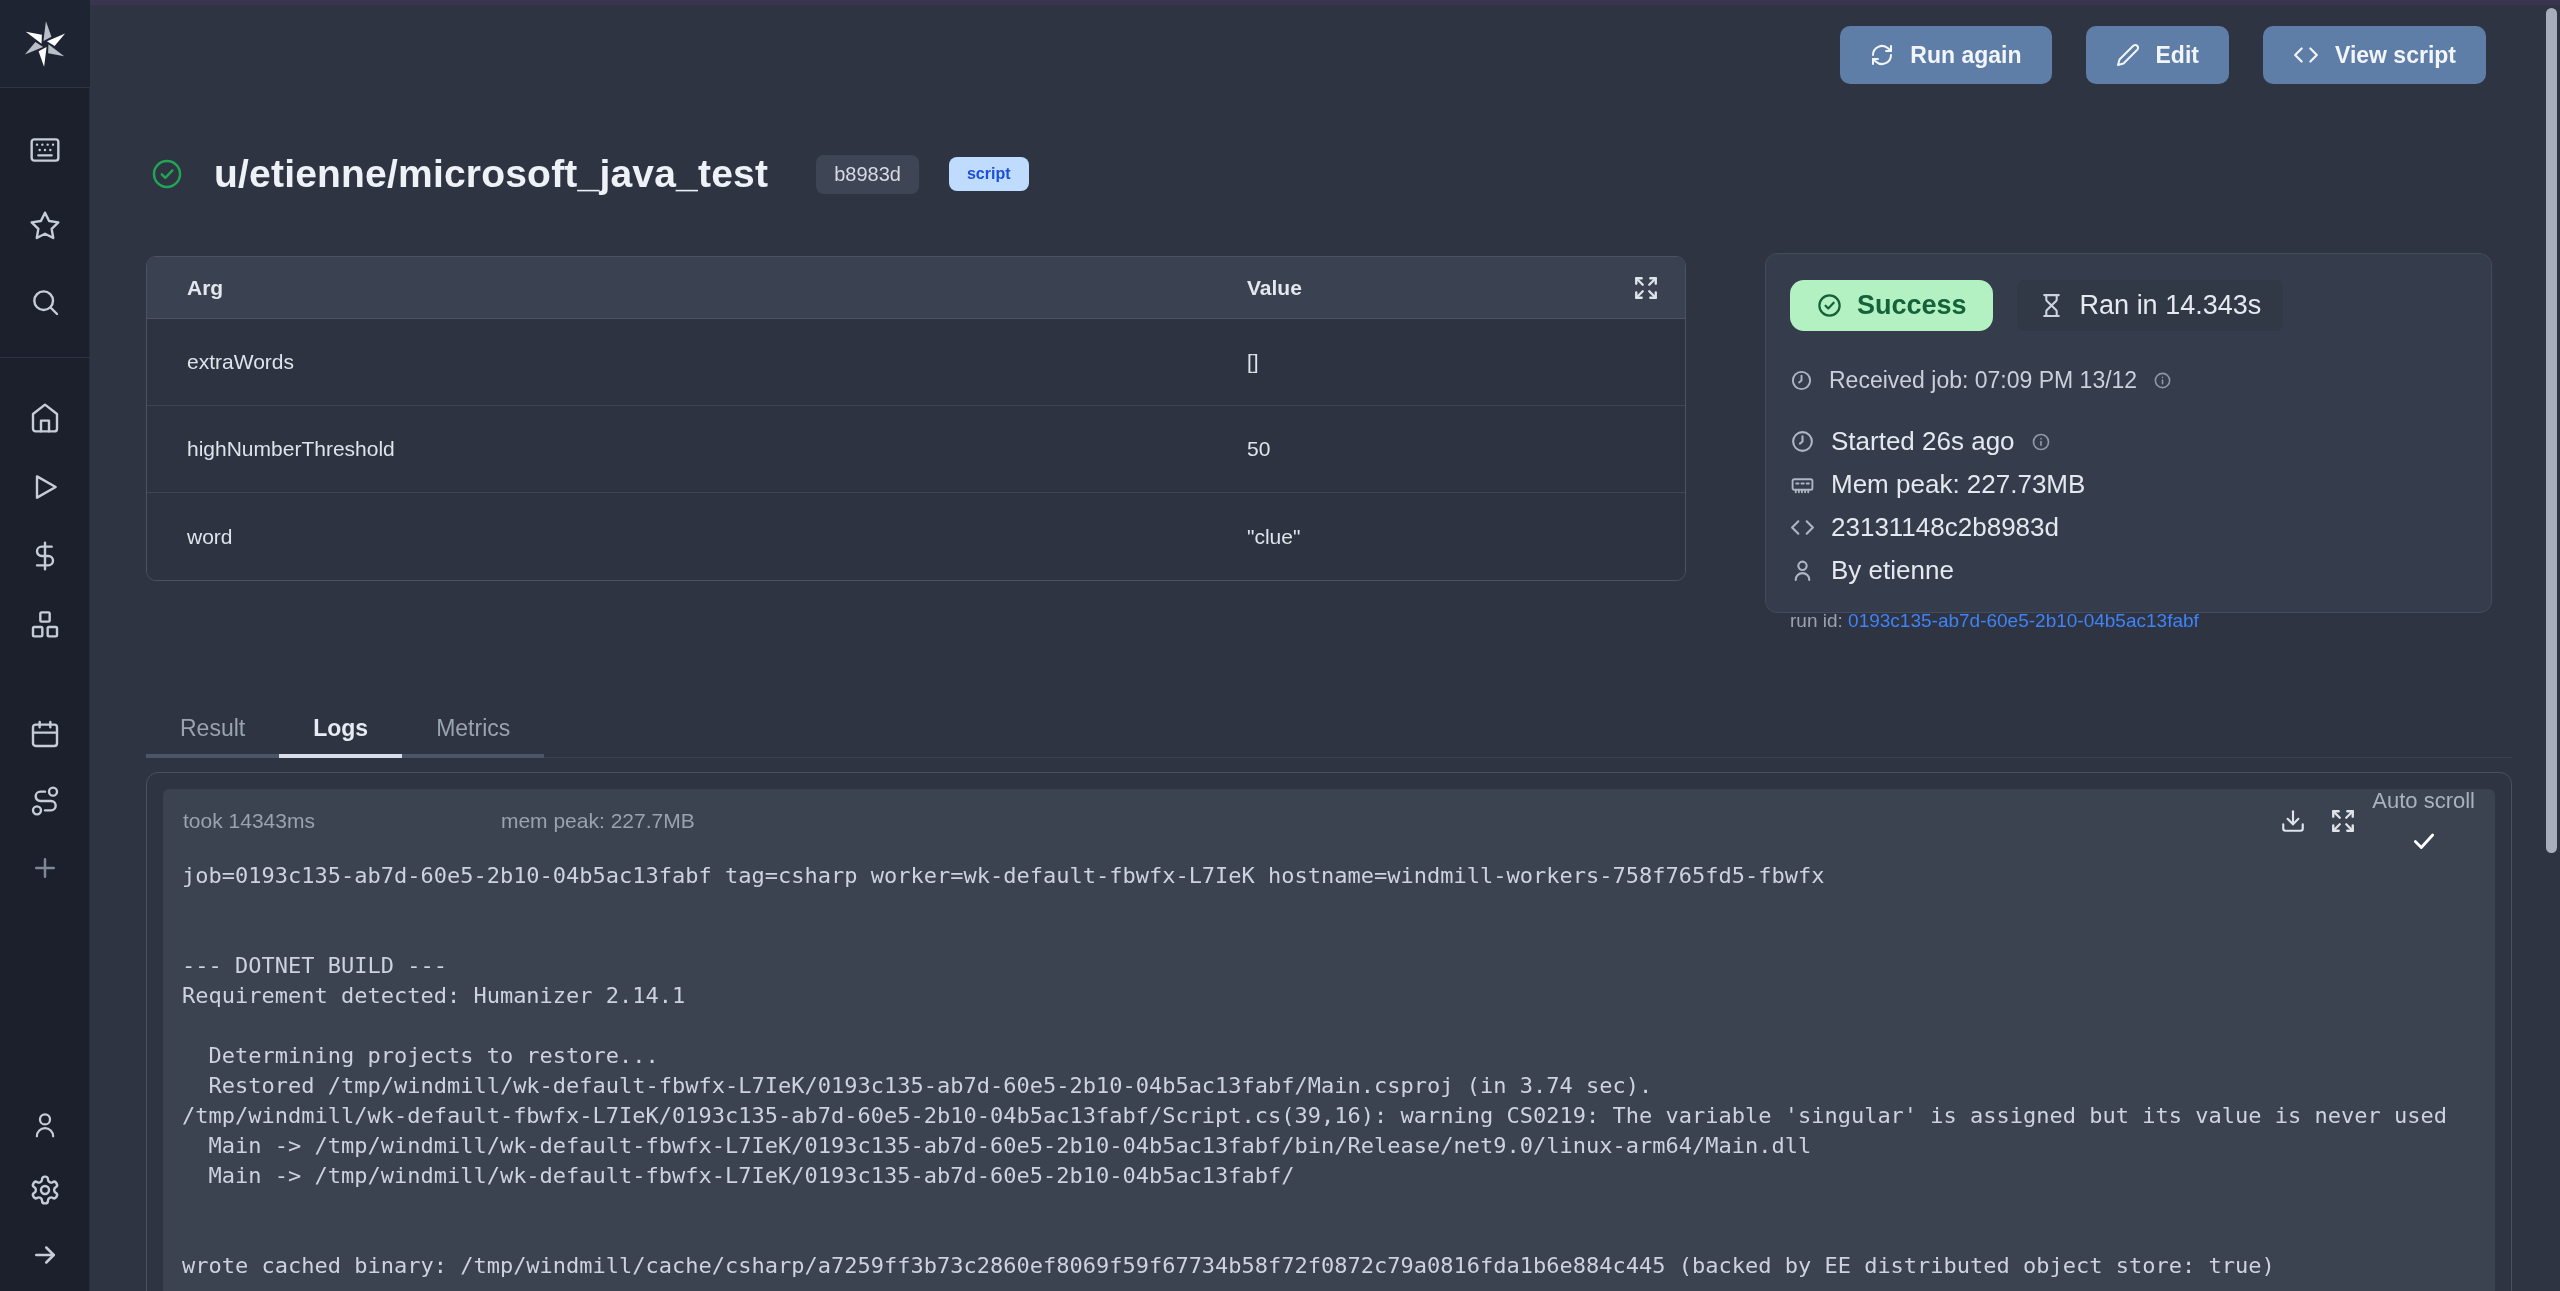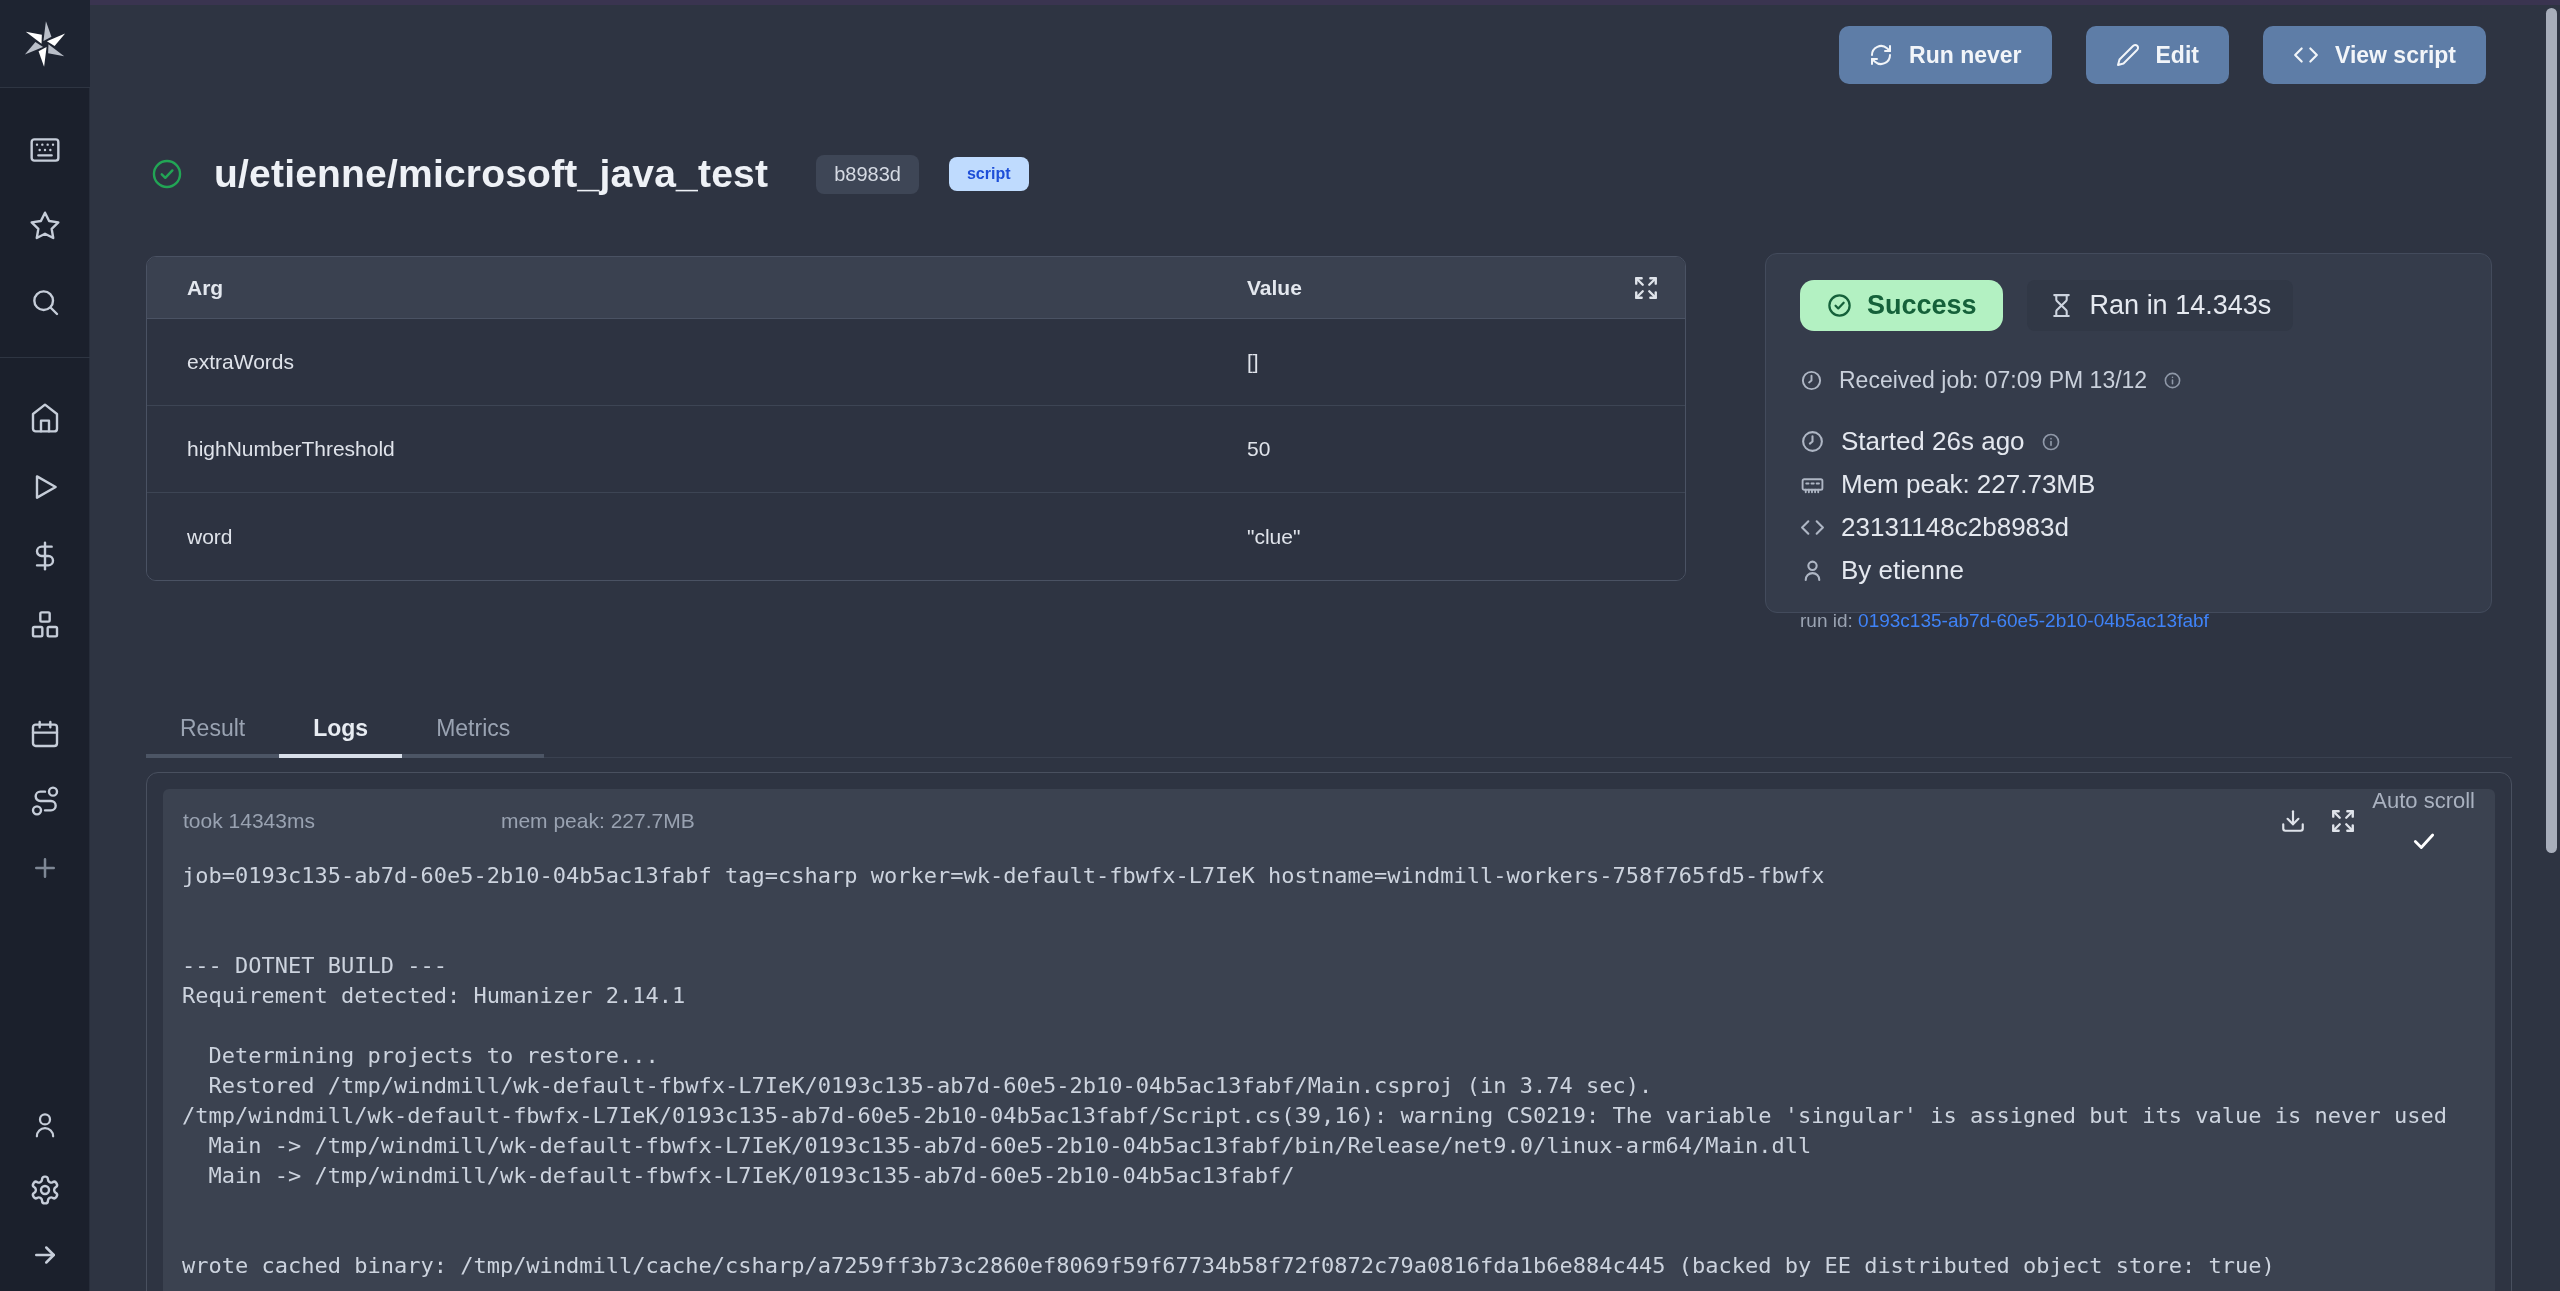--- a/index.html
+++ b/index.html
@@ -71,21 +71,21 @@
   .expand-btn { background:none; border:none; color:#dfe3ea; cursor:pointer; padding:0 26px 0 0; }
   .args-row {
     display:flex; align-items:center; height:87px; background:#2d3341;
     border-bottom:1px solid #3d4554; font-size:21px; color:#dfe3ea;
   }
   .args-row:last-child { border-bottom:none; }
 
   
   .status-panel {
     position:absolute; left:1765px; top:253px; width:727px; height:360px;
-    background:#353c4b; border:1px solid #434b5c; border-radius:12px; padding:26px 34px;
+    background:#353c4b; border:1px solid #434b5c; border-radius:12px; padding:26px 24px;
   }
   .status-row1 { display:flex; align-items:stretch; gap:24px; }
   .pill-success {
     display:flex; align-items:center; gap:14px; background:#b3f1c2; color:#15613a;
     font-size:27px; font-weight:600; padding:10px 26px; border-radius:14px;
   }
   .chip-ran {
     display:flex; align-items:center; gap:16px; background:#313846; color:#e5e9f0;
     font-size:27px; padding:10px 22px; border-radius:8px;
   }
@@ -256,21 +256,21 @@
 </aside>
 
 <div class="actions">
   <button class="btn">
     <svg width="24" height="24" viewBox="0 0 24 24" fill="none" stroke="currentColor" stroke-width="2" stroke-linecap="round" stroke-linejoin="round">
         <path d="M3 12a9 9 0 0 1 15-6.7L21 8"></path>
         <path d="M21 3v5h-5"></path>
         <path d="M21 12a9 9 0 0 1-15 6.7L3 16"></path>
         <path d="M3 21v-5h5"></path>
       </svg>
-    <span>Run never</span>
+    <span>Run again</span>
   </button>
   <button class="btn">
     <svg width="24" height="24" viewBox="0 0 24 24" fill="none" stroke="currentColor" stroke-width="2" stroke-linecap="round" stroke-linejoin="round">
         <path d="M17 3a2.85 2.83 0 1 1 4 4L7.5 20.5 2 22l1.5-5.5Z"></path>
       </svg>
     <span>Edit</span>
   </button>
   <button class="btn">
     <svg width="26" height="26" viewBox="0 0 24 24" fill="none" stroke="currentColor" stroke-width="2" stroke-linecap="round" stroke-linejoin="round">
         <polyline points="16 18 22 12 16 6"></polyline>

